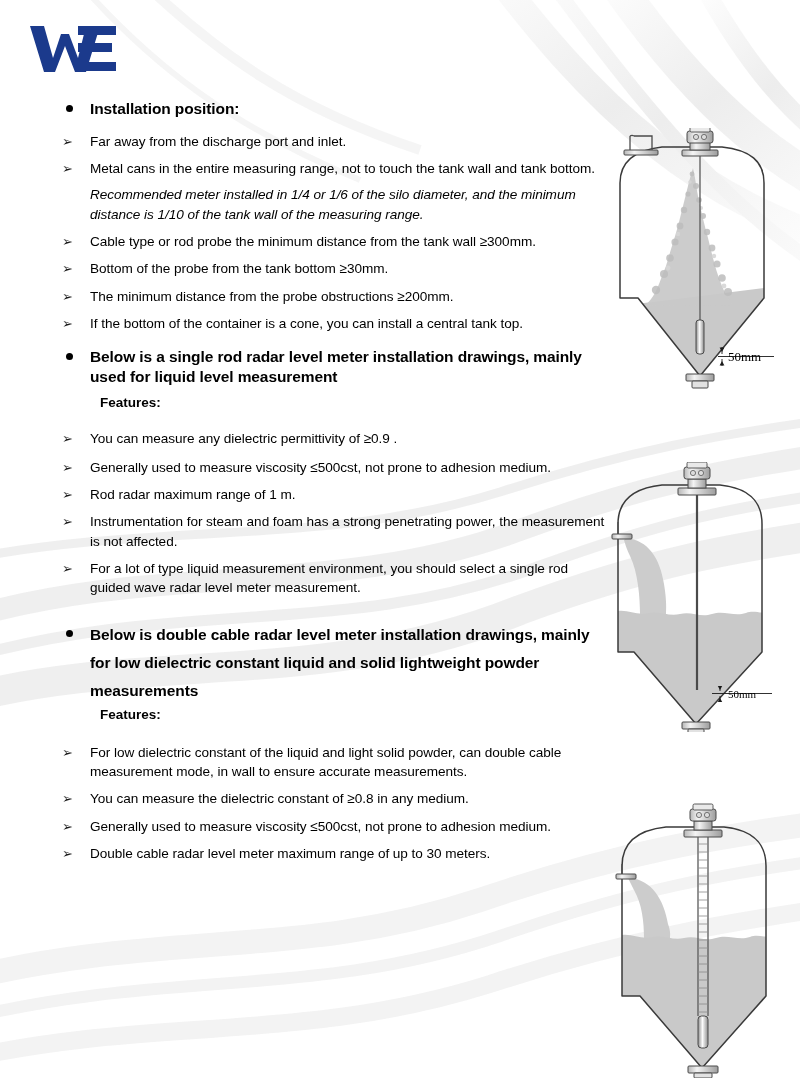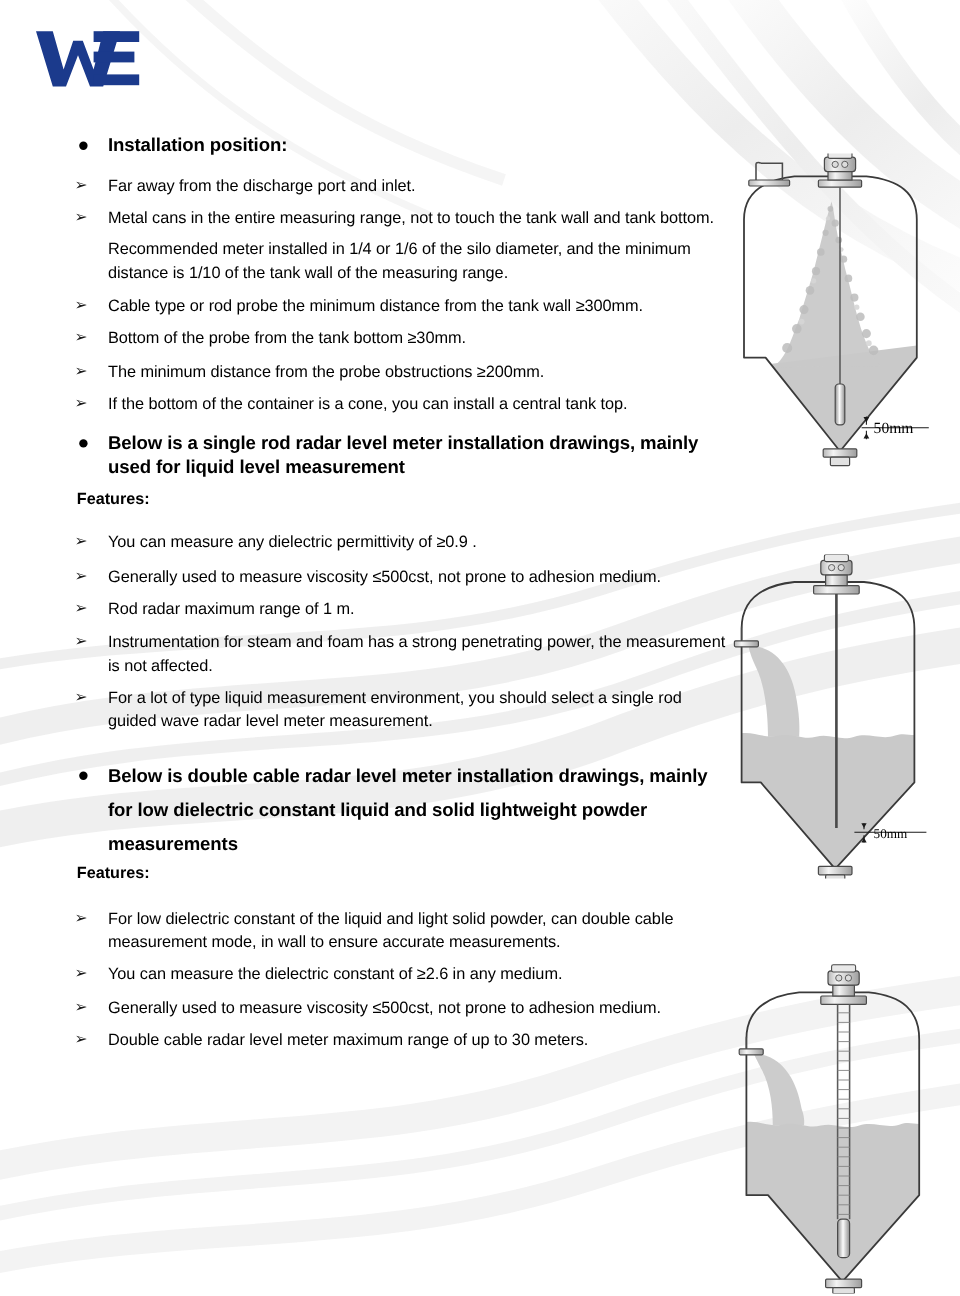--- a/index.html
+++ b/index.html
@@ -40,21 +40,21 @@
     left: 28px;
     top: 22px;
     width: 92px;
     height: 54px;
   }
 
   
   #content {
     position: absolute;
     left: 0;
-    top: 112px;
+    top: 99px;
     width: 620px;
   }
 
   .block { position: relative; }
 
   
   .heading {
     position: relative;
     padding-left: 90px;
     padding-right: 10px;
@@ -74,20 +74,21 @@
     background: #000;
   }
   .heading.loose .dot { top: 9px; }
 
   
   .sublabel {
     padding-left: 64px;
     font-size: 13.5px;
     font-weight: bold;
     line-height: 1.3;
+    margin-left: 36px;
   }
 
   
   .item {
     position: relative;
     padding-left: 90px;
     padding-right: 12px;
     font-size: 13.6px;
     line-height: 1.42;
     letter-spacing: -0.05px;
@@ -101,20 +102,21 @@
     font-family: "DejaVu Sans", sans-serif;
     color: #1a1a1a;
   }
   
   .cont {
     padding-left: 90px;
     padding-right: 12px;
     font-size: 13.6px;
     line-height: 1.42;
     letter-spacing: -0.05px;
+    font-style: italic;
   }
 
   
   .drawing {
     position: absolute;
     z-index: 3;
   }
   #drawing-1 { left: 604px; top: 128px; }
   #drawing-2 { left: 604px; top: 462px; }
   #drawing-3 { left: 604px; top: 800px; }
@@ -269,21 +271,21 @@
       <div style="height:19px"></div>
 
       <div class="item">
         <span class="arrow">➢</span>
         <span>For low dielectric constant of the liquid and light solid powder, can double cable measurement mode, in wall to ensure accurate measurements.</span>
       </div>
       <div style="height:8px"></div>
 
       <div class="item">
         <span class="arrow">➢</span>
-        <span>You can measure the dielectric constant of ≥2.6 in any medium.</span>
+        <span>You can measure the dielectric constant of ≥0.8 in any medium.</span>
       </div>
       <div style="height:8px"></div>
 
       <div class="item">
         <span class="arrow">➢</span>
         <span>Generally used to measure viscosity ≤500cst, not prone to adhesion medium.</span>
       </div>
       <div style="height:8px"></div>
 
       <div class="item">

